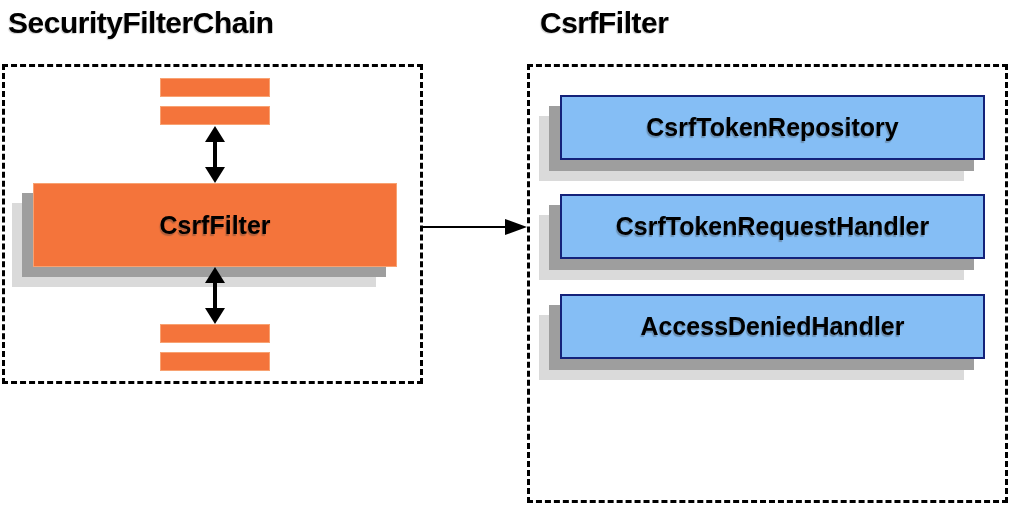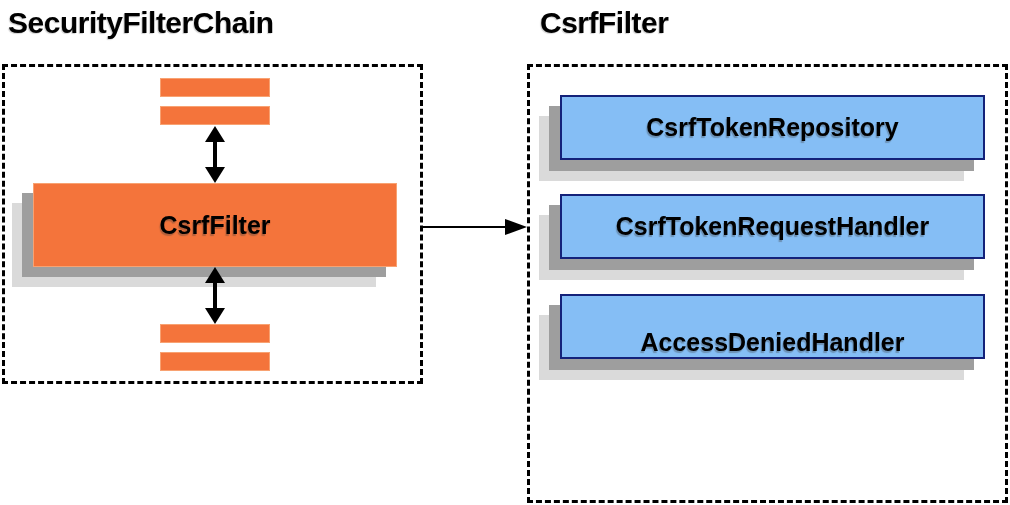--- a/index.html
+++ b/index.html
@@ -77,21 +77,21 @@
     height: 65px;
     background: #85BEF5;
     border: 2px solid #14227A;
     box-shadow: -11px 11px 0 #9E9E9E, -21px 21px 0 #DADADA;
     display: flex;
     align-items: center;
     justify-content: center;
   }
   .comp-1 { top: 95px; }
   .comp-2 { top: 194px; }
-  .comp-3 { top: 294px; align-items: flex-end; }
+  .comp-3 { top: 294px; }
   .comp-4 { top: 393px; }
 
   .v-arrow {
     position: absolute;
     left: 203px;
     width: 24px;
     height: 57px;
   }
   .v-arrow-top    { top: 126px; }
   .v-arrow-bottom { top: 267px; }

